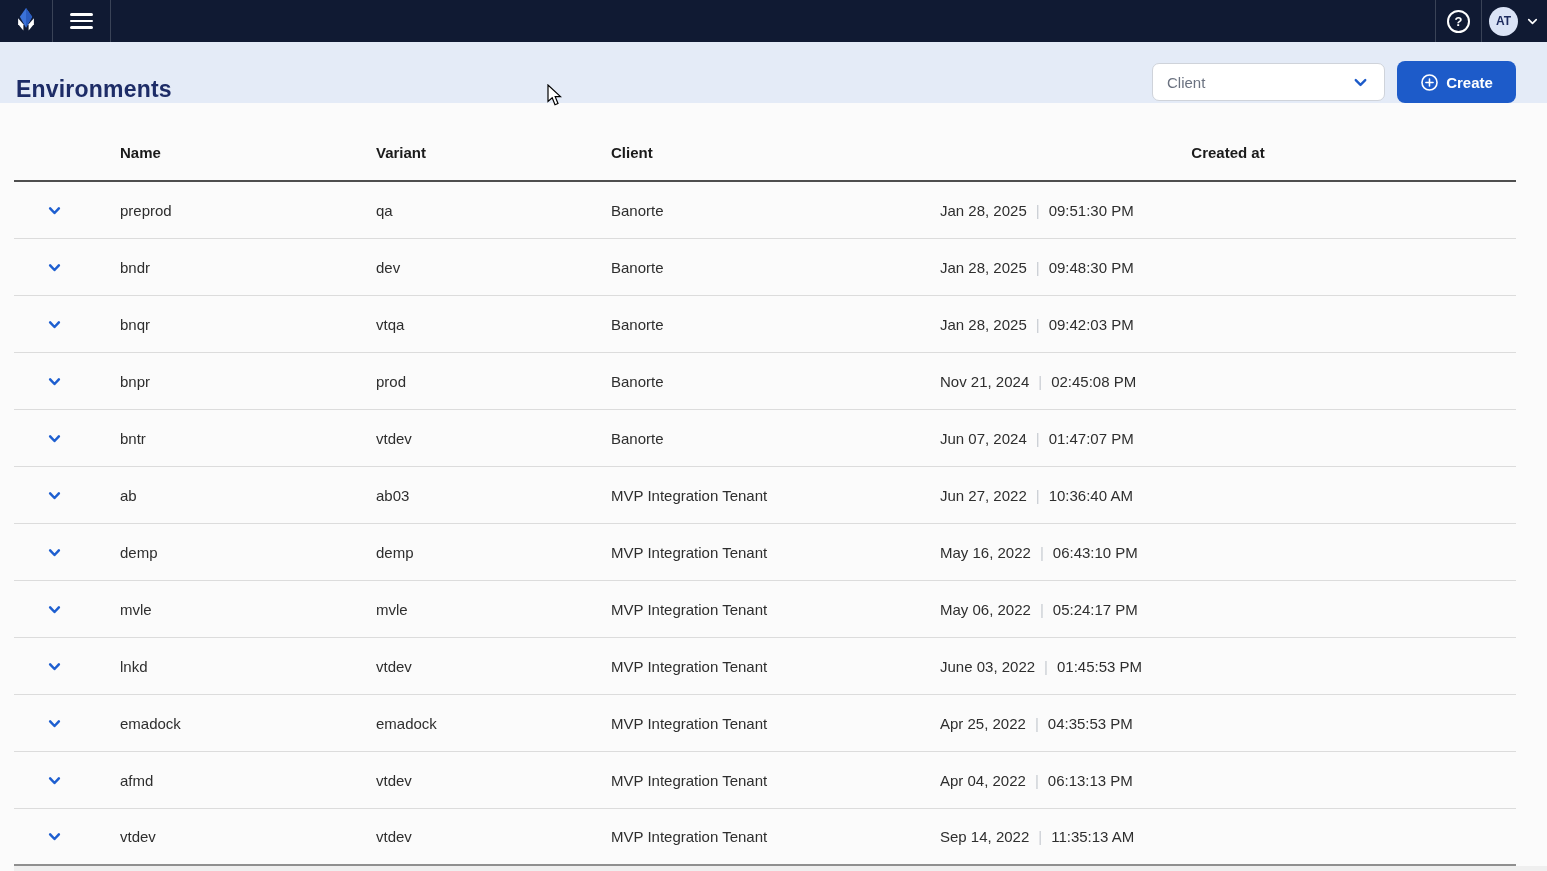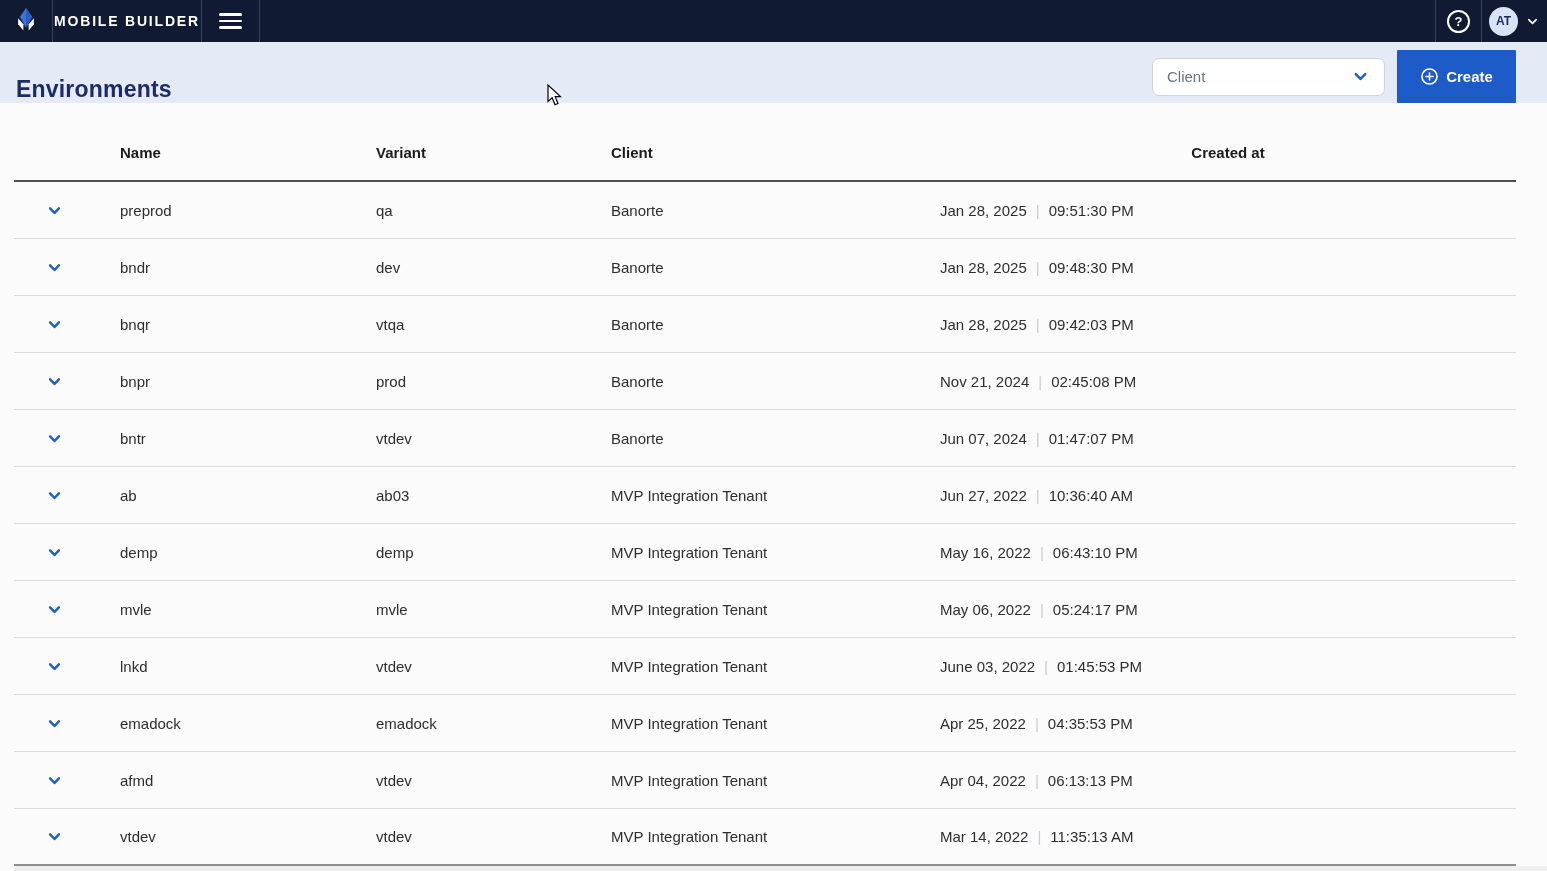--- a/index.html
+++ b/index.html
@@ -79,22 +79,22 @@
   .header-actions { margin-left:auto; display:flex; align-items:center; gap:12px; }
   .client-select {
     width:233px; height:38px;
     background:#fff; border:1px solid #cfd3da; border-radius:7px;
     display:flex; align-items:center;
     padding:0 14px; cursor:pointer;
   }
   .client-select .placeholder { font-size:15px; color:#6b7280; }
   .client-select svg { margin-left:auto; }
   .create-btn {
-    width:119px; height:53px;
-    background:#1d5bc9; color:#fff; border:none; border-radius:1px;
+    width:119px; height:42px;
+    background:#1d5bc9; color:#fff; border:none; border-radius:8px;
     font-family:"Liberation Sans", sans-serif;
     font-size:15px; font-weight:bold;
     display:flex; align-items:center; justify-content:center; gap:7px;
     cursor:pointer;
   }
 
   
   .content { padding:0 0 14px 14px; }
   .env-table { width:1502px; }
   .thead {
@@ -134,23 +134,20 @@
 <header class="topbar">
   <div class="logo-tile">
     <span>
       <svg width="28" height="28" viewBox="0 0 32 32">
         <path d="M7 15 L13 22 L13 29 L7 22 Z" fill="#ffffff"></path>
         <path d="M25 15 L19 22 L19 29 L25 22 Z" fill="#ffffff"></path>
         <path d="M16 3.5 L23 13.5 L16 26 L9 13.5 Z" fill="#3b72d8"></path>
         <path d="M16 3.5 L23 13.5 L16 26 Z" fill="#2a5cc0"></path>
       </svg>
     </span>
-  </div>
-  <div class="brand-section">
-    <span class="brand-title">MOBILE BUILDER</span>
   </div>
   <button class="hamburger">
     <span class="bar"></span>
     <span class="bar"></span>
     <span class="bar"></span>
   </button>
   <div class="topbar-spacer"></div>
   <button class="help-btn">
     <span class="help-glyph">?</span>
   </button>
@@ -397,21 +394,21 @@
       <button class="expand-btn">
         <svg width="15" height="15" viewBox="0 0 24 24" fill="none" stroke="#1e5fd0" stroke-width="4" stroke-linecap="round" stroke-linejoin="round">
                 <polyline points="5 8.5 12 16 19 8.5"></polyline>
               </svg>
       </button>
     </div>
     <div class="col-name">vtdev</div>
     <div class="col-variant">vtdev</div>
     <div class="col-client">MVP Integration Tenant</div>
     <div class="col-created">
-      <span>Mar 14, 2022</span>
+      <span>Sep 14, 2022</span>
       <span class="date-sep">|</span>
       <span>11:35:13 AM</span>
     </div>
   </div>
 </div>
   </div>
   <div class="bottom-strip"></div>
 </main>
 
 <span class="cursor">

